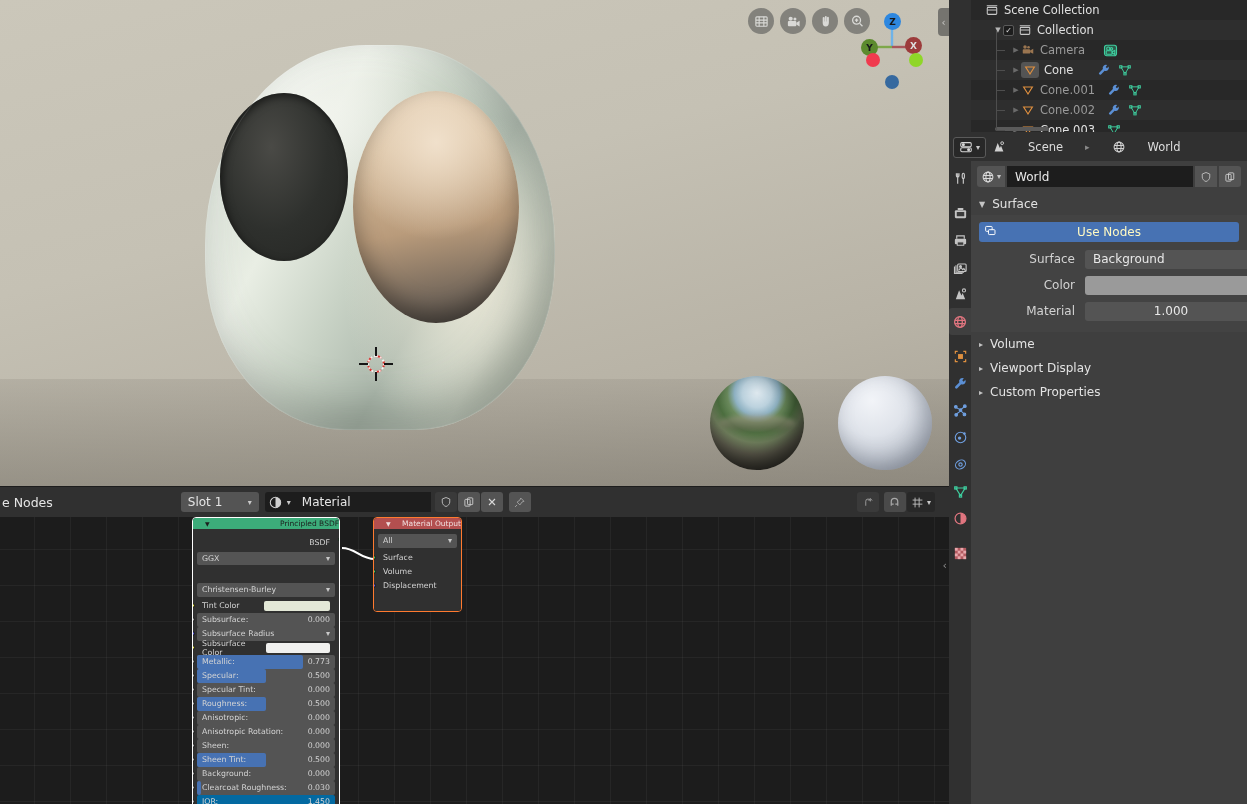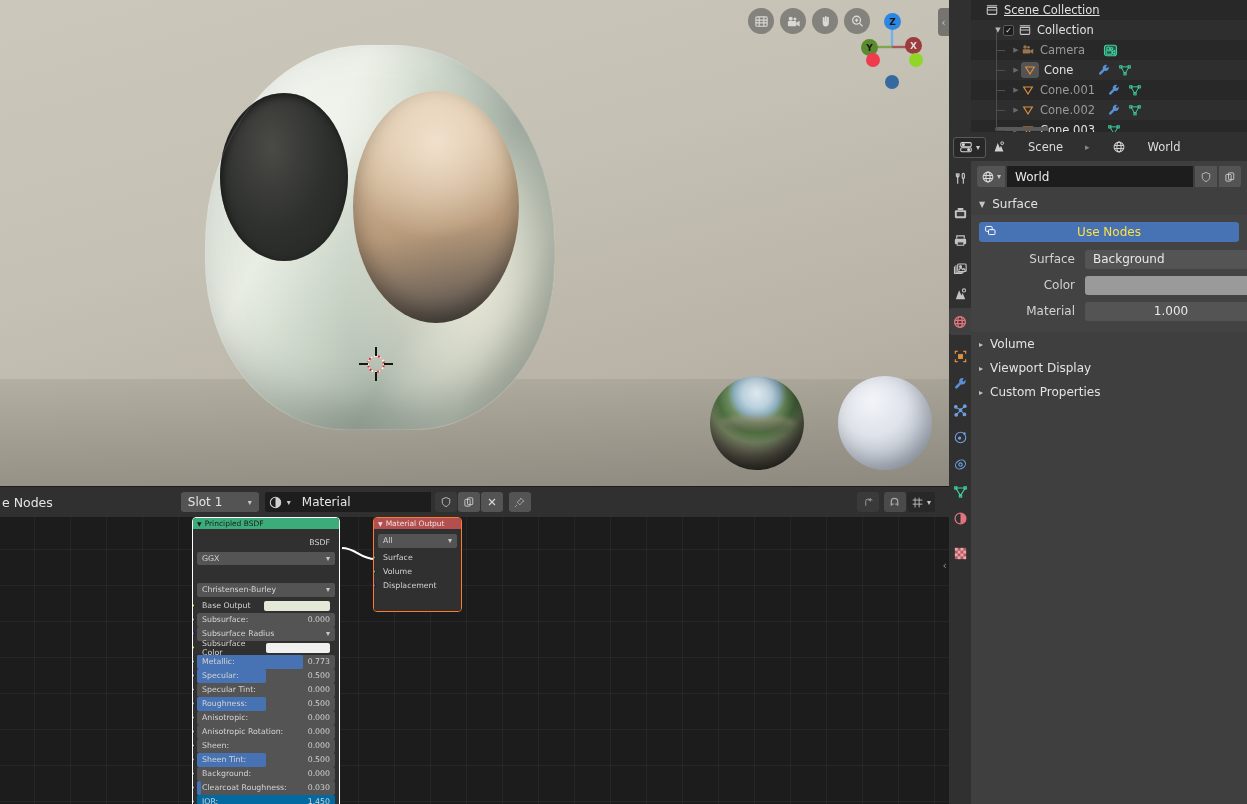--- a/index.html
+++ b/index.html
@@ -219,24 +219,25 @@
     position: absolute;
     border-radius: 4px;
     box-sizing: border-box;
     font-size: 8.5px;
     color: #d4d4d4;
     overflow: hidden;
   }
   .node-head {
     height: 11px;
     display: flex; align-items: center;
-    padding-left: 4px;
+    padding-left: 12px;
     font-size: 7.5px;
     color: #1c1c1c;
     gap: 3px;
+    justify-content: space-between;
   }
   .node-head .tri { font-size: 6px; }
   .node-body { background: #303030; padding: 2px 0 4px 0; }
 
   #node-bsdf {
     left: 192px; top: 0px;
     width: 148px;
     border: 1px solid #ffffff;
   }
   #node-bsdf .node-head { background: #3cac7a; }
@@ -424,21 +425,21 @@
     background: #3f3f3f;
   }
   .panel-head .tri { font-size: 8px; color: #c4c4c4; }
   .panel-body { background: #434343; padding: 4px 0 6px 0; }
 
   #use-nodes {
     margin: 3px 8px 6px 8px;
     height: 20px; border-radius: 3px;
     background: #4772b3;
     display: flex; align-items: center; justify-content: center;
-    color: #fde047; font-size: 12px;
+    color: #fef9c3; font-size: 12px;
     position: relative;
   }
   #use-nodes .un-ic {
     position: absolute; left: 5px; top: 50%; transform: translateY(-50%);
     color: #fff;
   }
 
   .prop-row {
     display: flex; align-items: center;
     height: 22px; margin-bottom: 4px;
@@ -637,21 +638,21 @@
           </div>
           <div class="n-row n-select" style="margin-top:18px;">
             <span>Christensen-Burley</span>
             <span class="chev">▾</span>
           </div>
           <div style="height:2px"></div>
 
           <div id="bsdf-rows">
               <div class="n-row n-color">
                 <span class="sock sock-l s-yellow" style="top: 4.2px;"></span>
-                <span class="nm">Base Output</span>
+                <span class="nm">Tint Color</span>
                 <span class="swatch" style="background: rgb(227, 232, 215);"></span>
               </div>
               <div class="n-row n-slider">
                 <span class="sock sock-l s-gray" style="top: 4.2px;"></span>
                 <span class="nm">Subsurface:</span>
                 <span class="vl">0.000</span>
               </div>
               <div class="n-row n-select">
                 <span class="sock sock-l s-purple" style="top: 4.2px;"></span>
                 <span class="nm">Subsurface Radius</span>
@@ -760,21 +761,21 @@
       </div>
 
       <div id="ne-collapse">‹</div>
     </div>
   </div>
 
   <div id="right-col">
 
     <div id="outliner">
       <div id="outliner-rows">
-          <div class="ol-row" style="padding-left: 4px; text-decoration: underline;">
+          <div class="ol-row" style="padding-left: 4px;">
             <span class="ol-tri"></span>
             <span style="display: flex; align-items: center;">
               <svg width="14" height="14" viewBox="0 0 16 16" fill="none" stroke="#c8c8c8" stroke-width="1.2">
                 <rect x="2.6" y="5" width="10.8" height="8" rx="1"></rect>
                 <path d="M2 3.2 h12 M2.6 8 h10.8"></path>
               </svg>
             </span>
             <span class="ol-name">Scene Collection</span>
           </div>
           <div class="ol-row alt" style="padding-left: 22px;">

